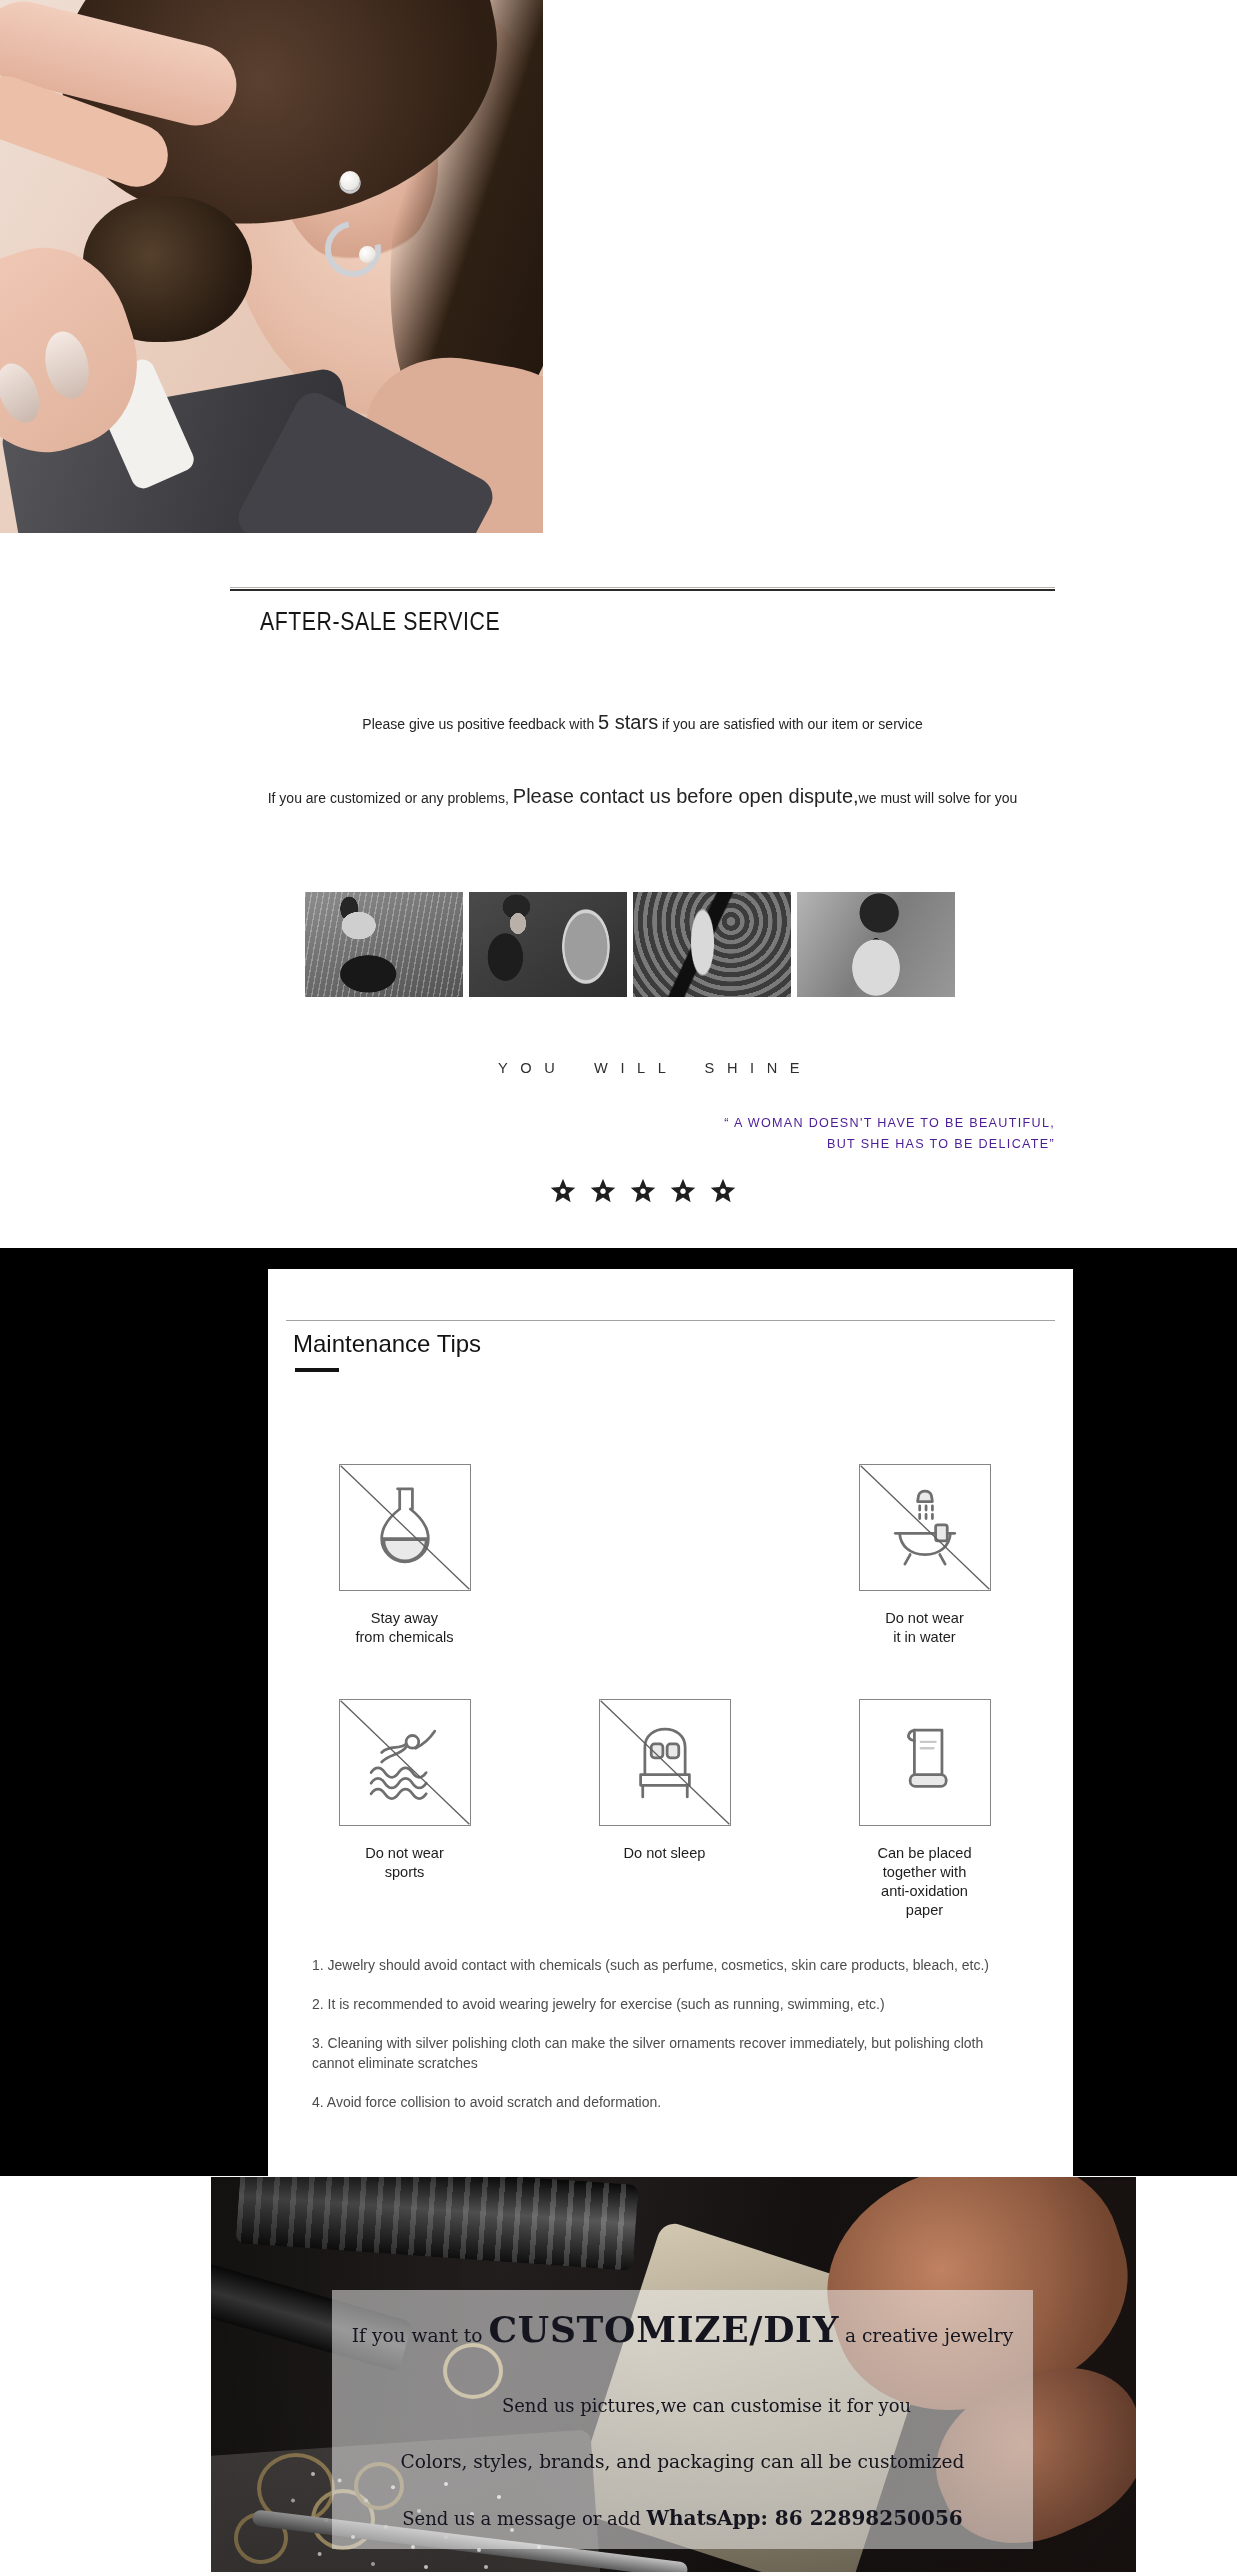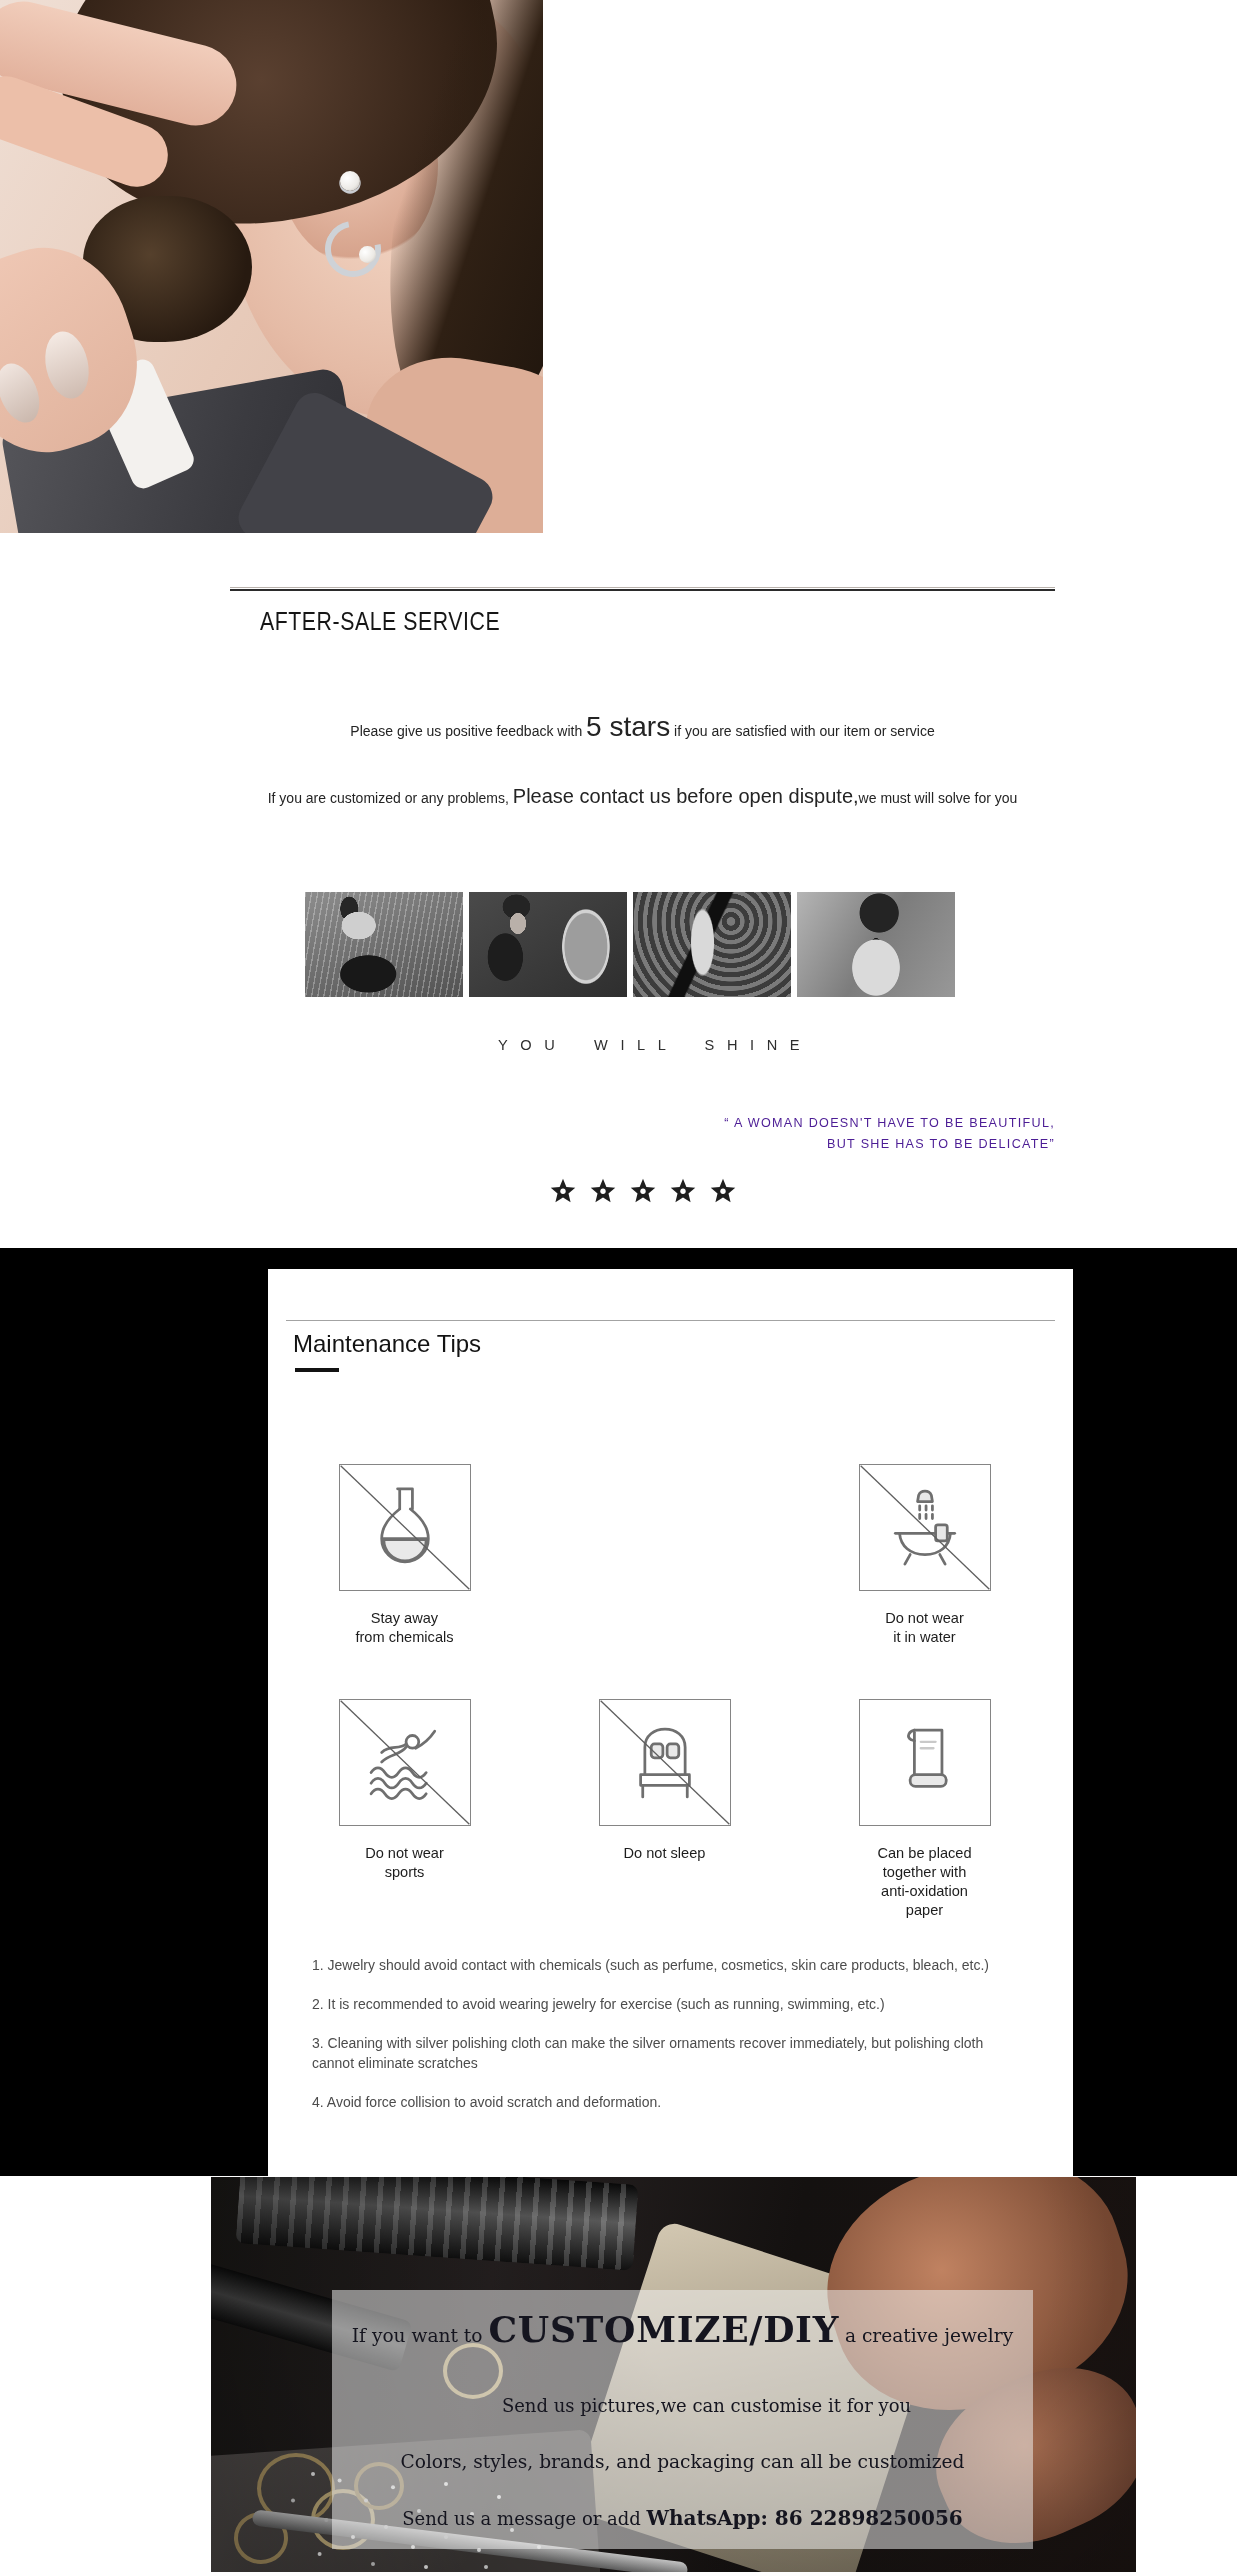--- a/index.html
+++ b/index.html
@@ -44,21 +44,21 @@
   .h-pearl2{left:359px;top:246px;width:16.6px;height:16.6px;border-radius:50%;
             background:radial-gradient(circle at 35% 35%,#ffffff,#ece9e4 60%,#bdbab4);}
 
   
   .aftersale{left:0;top:533px;width:1238px;height:715px;background:#fff;}
   .as-rule{left:230px;top:54px;width:825px;border-top:0.7px solid #b9b2ac;}
   .as-rule .thick{height:2px;background:#2b2b2b;margin-top:1.3px;}
   .as-title{left:260px;top:73px;font-size:26.6px;font-weight:500;letter-spacing:0.7px;color:#161616;
             transform:scaleX(.8);transform-origin:left center;white-space:nowrap;}
   .as-line{left:230px;width:825px;text-align:center;font-size:14px;color:#242424;white-space:nowrap;}
-  .as-line .big{font-size:28px;font-weight:500;}
+  .as-line .big{font-size:20px;font-weight:500;}
   .as-line .mid{font-size:20px;font-weight:500;}
   .l1{top:178px;} .l2{top:252px;}
   .strip{left:305px;top:359px;display:flex;gap:6px;}
   .bw{width:158px;height:105px;}
   .bw1{background:
     radial-gradient(ellipse 28px 22.6px at 34% 32%,#cfcfcf 0 60%,rgba(0,0,0,0) 62%),
     radial-gradient(ellipse 14.6px 20px at 28% 16%,#262626 0 60%,rgba(0,0,0,0) 62%),
     radial-gradient(ellipse 46px 30.5px at 40% 78%,#181818 0 60%,rgba(0,0,0,0) 62%),
     repeating-linear-gradient(100deg,rgba(255,255,255,.28) 0 1.3px,rgba(0,0,0,0) 1.3px 6px),
     linear-gradient(160deg,#8d8d8d,#525252);}
@@ -71,21 +71,21 @@
   .bw3{background:
     radial-gradient(ellipse 20px 57px at 44% 48%,#d9d9d9 0 55%,rgba(0,0,0,0) 60%),
     linear-gradient(115deg,rgba(0,0,0,0) 40%,#0f0f0f 41% 48%,rgba(0,0,0,0) 49%),
     repeating-radial-gradient(circle at 62% 28%,#7a7a7a 0 4px,#3c3c3c 4.6px 9.3px),
     linear-gradient(135deg,#6a6a6a,#2e2e2e);}
   .bw4{background:
     radial-gradient(circle 20px at 52% 20%,#242424 0 96%,rgba(0,0,0,0) 100%),
     radial-gradient(ellipse 39px 46px at 50% 72%,#dadada 0 60%,rgba(0,0,0,0) 62%),
     radial-gradient(ellipse 11.3px 17.3px at 50% 54%,#141414 0 60%,rgba(0,0,0,0) 62%),
     linear-gradient(120deg,#b5b5b5,#7c7c7c 50%,#989898);}
-  .slogan{left:230px;top:504px;width:825px;text-align:center;font-size:14.6px;font-weight:500;color:#2e2e2e;
+  .slogan{left:230px;top:527px;width:825px;text-align:center;font-size:14.6px;font-weight:500;color:#2e2e2e;
           letter-spacing:12.6px;word-spacing:10px;padding-left:12.6px;white-space:nowrap;}
   .quote{left:230px;width:825px;text-align:right;font-size:12.6px;letter-spacing:1.3px;color:#4c1d95;white-space:nowrap;}
   .q1{top:583px;} .q2{top:604px;}
   .stars{left:230px;top:644px;width:825px;display:flex;justify-content:center;gap:12px;}
   .stars svg{width:28px;height:28px;display:block;}
 
   
   .maintenance{left:0;top:1248px;width:1238px;height:928px;background:#000;}
   .card{left:268px;top:21px;width:805px;height:907px;background:#fff;}
   .card-rule{left:18px;top:51px;width:769px;height:1.3px;background:#a3a3a3;}

